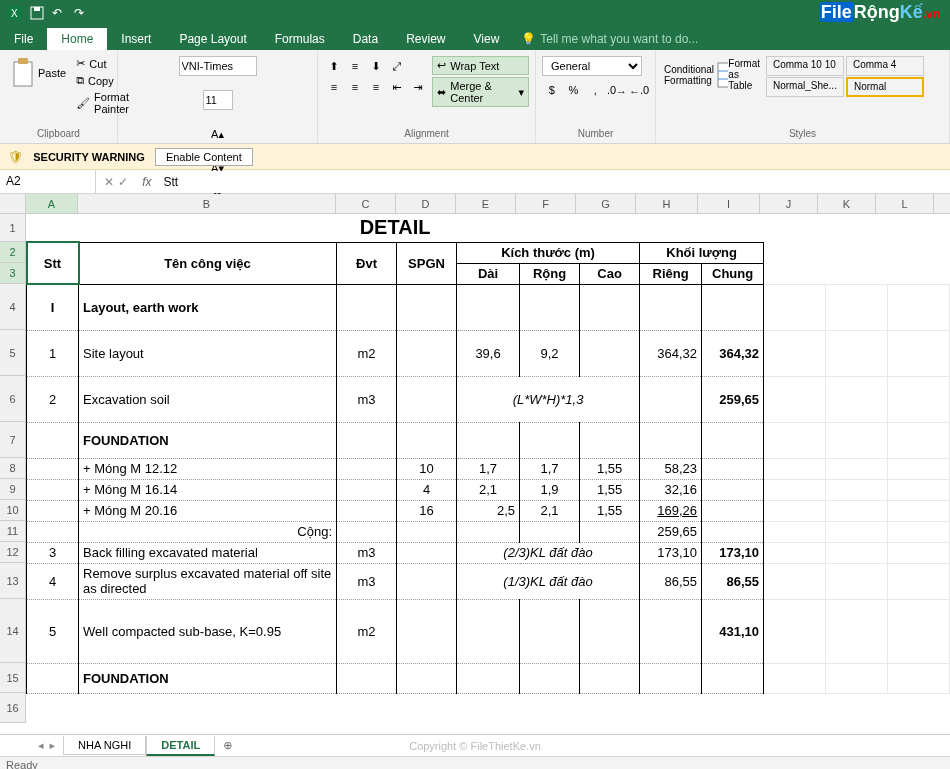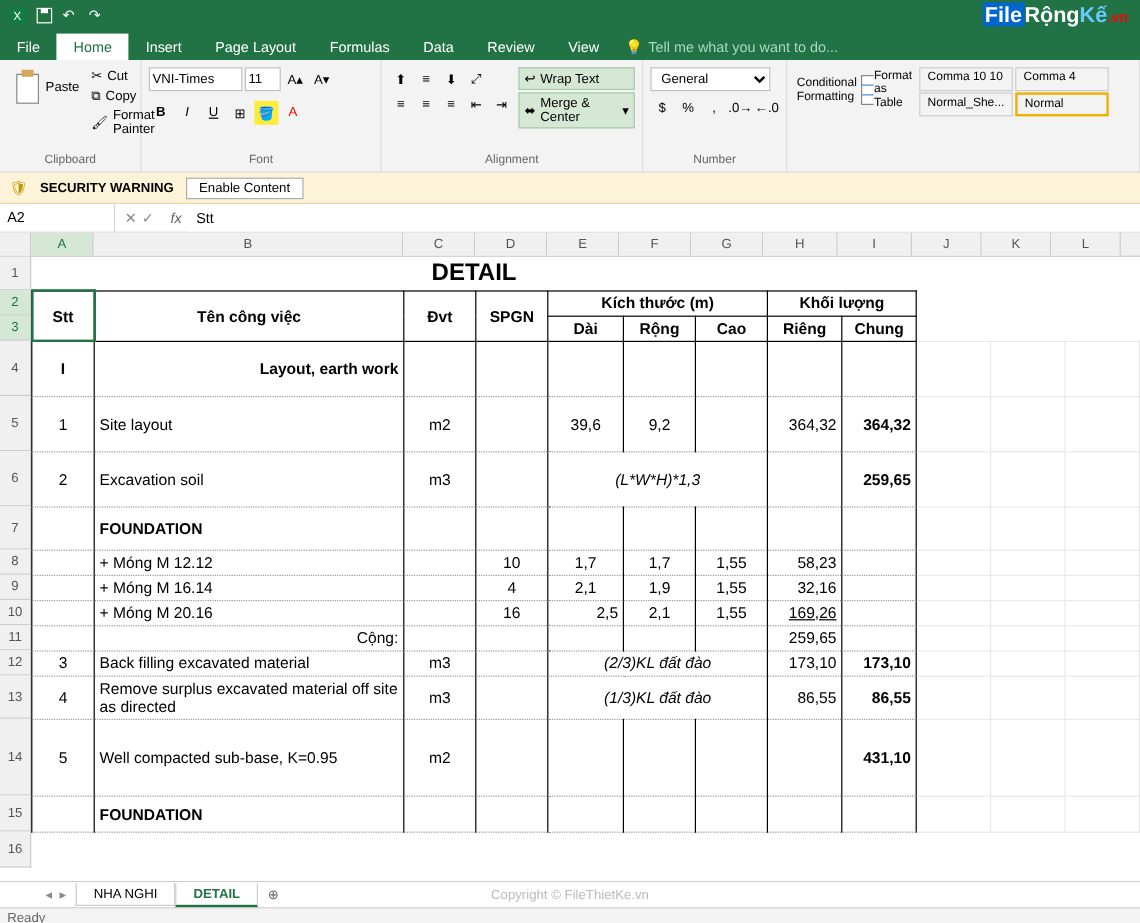--- a/index.html
+++ b/index.html
@@ -25,21 +25,21 @@
 
 .ribbon { height: 94px; background: #f3f3f3; border-bottom: 1px solid #d4d4d4; display: flex; }
 .group { border-right: 1px solid #e0e0e0; padding: 2px 6px; display: flex; flex-direction: column; justify-content: space-between; }
 .group-label { text-align: center; font-size: 10px; color: #666; padding-bottom: 2px; }
 .group-content { flex: 1; display: flex; align-items: flex-start; gap: 4px; padding-top: 4px; }
 
 .clipboard-paste { display: flex; flex-direction: row; align-items: center; font-size: 11px; gap: 2px; padding: 2px 4px; }
 .clipboard-side { display: flex; flex-direction: column; gap: 2px; font-size: 11px; }
 .clipboard-side div { display: flex; align-items: center; gap: 4px; padding: 1px 2px; }
 
-.font-row { display: flex; gap: 2px; align-items: center; margin-bottom: 4px; }
+.font-row { display: flex; gap: 14px; align-items: center; margin-bottom: 4px; flex-direction: column; }
 .font-select { border: 1px solid #c0c0c0; background: #fff; font-size: 11px; padding: 1px 2px; height: 20px; }
 .font-name { width: 78px; }
 .font-size { width: 30px; }
 .btn-small { width: 20px; height: 20px; border: 1px solid transparent; background: transparent; font-size: 11px; display: inline-flex; align-items: center; justify-content: center; cursor: pointer; }
 
 .align-grid { display: flex; flex-direction: column; gap: 1px; }
 .align-row { display: flex; gap: 1px; align-items: center; }
 
 .wrap-merge { display: flex; flex-direction: column; gap: 2px; font-size: 11px; }
 .wrap-merge div { display: flex; align-items: center; gap: 4px; padding: 2px 4px; border: 1px solid transparent; }
@@ -263,20 +263,21 @@
         <div class="style-gallery-row">
           <div class="style-cell">Comma 10 10</div>
           <div class="style-cell">Comma 4</div>
         </div>
         <div class="style-gallery-row">
           <div class="style-cell">Normal_She...</div>
           <div class="style-cell" style="border:2px solid #f0b000">Normal</div>
         </div>
       </div>
     </div>
+    <div class="group-label">Styles</div>
   </div>
 </div>
 
 <div class="security-bar">
   <span class="warn-icon">🛡</span>
   <span class="warn-title">SECURITY WARNING</span>
   <button class="enable-btn">Enable Content</button>
 </div>
 
 <div class="namebox-row">
@@ -351,21 +352,21 @@
               <td style="width:60px">Rộng</td>
               <td style="width:60px">Cao</td>
   <td style="width:62px">Riêng</td>
               <td style="width:62px">Chung</td>
   <td style="border:none"></td>
               <td style="border:none"></td>
               <td style="border:none"></td>
             </tr>
             <tr class="data" style="height:46px">
               <td style="width:52px;" class="center bold">I</td>
-              <td style="width:258px;text-align:right;" class="bold">Layout, earth work</td>
+              <td style="width:258px;" class="bold">Layout, earth work</td>
               <td style="width:60px;" class="center"></td>
               <td style="width:60px;" class="center"></td>
               <td style="width:60px;" class="center"></td>
               <td style="width:60px;" class="center"></td>
               <td style="width:60px;" class="center"></td>
               <td style="width:62px;" class="right"></td>
               <td style="width:62px;" class="right"></td>
               <td style="border:1px solid #e8e8e8"></td>
               <td style="border:1px solid #e8e8e8"></td>
               <td style="border:1px solid #e8e8e8"></td>

